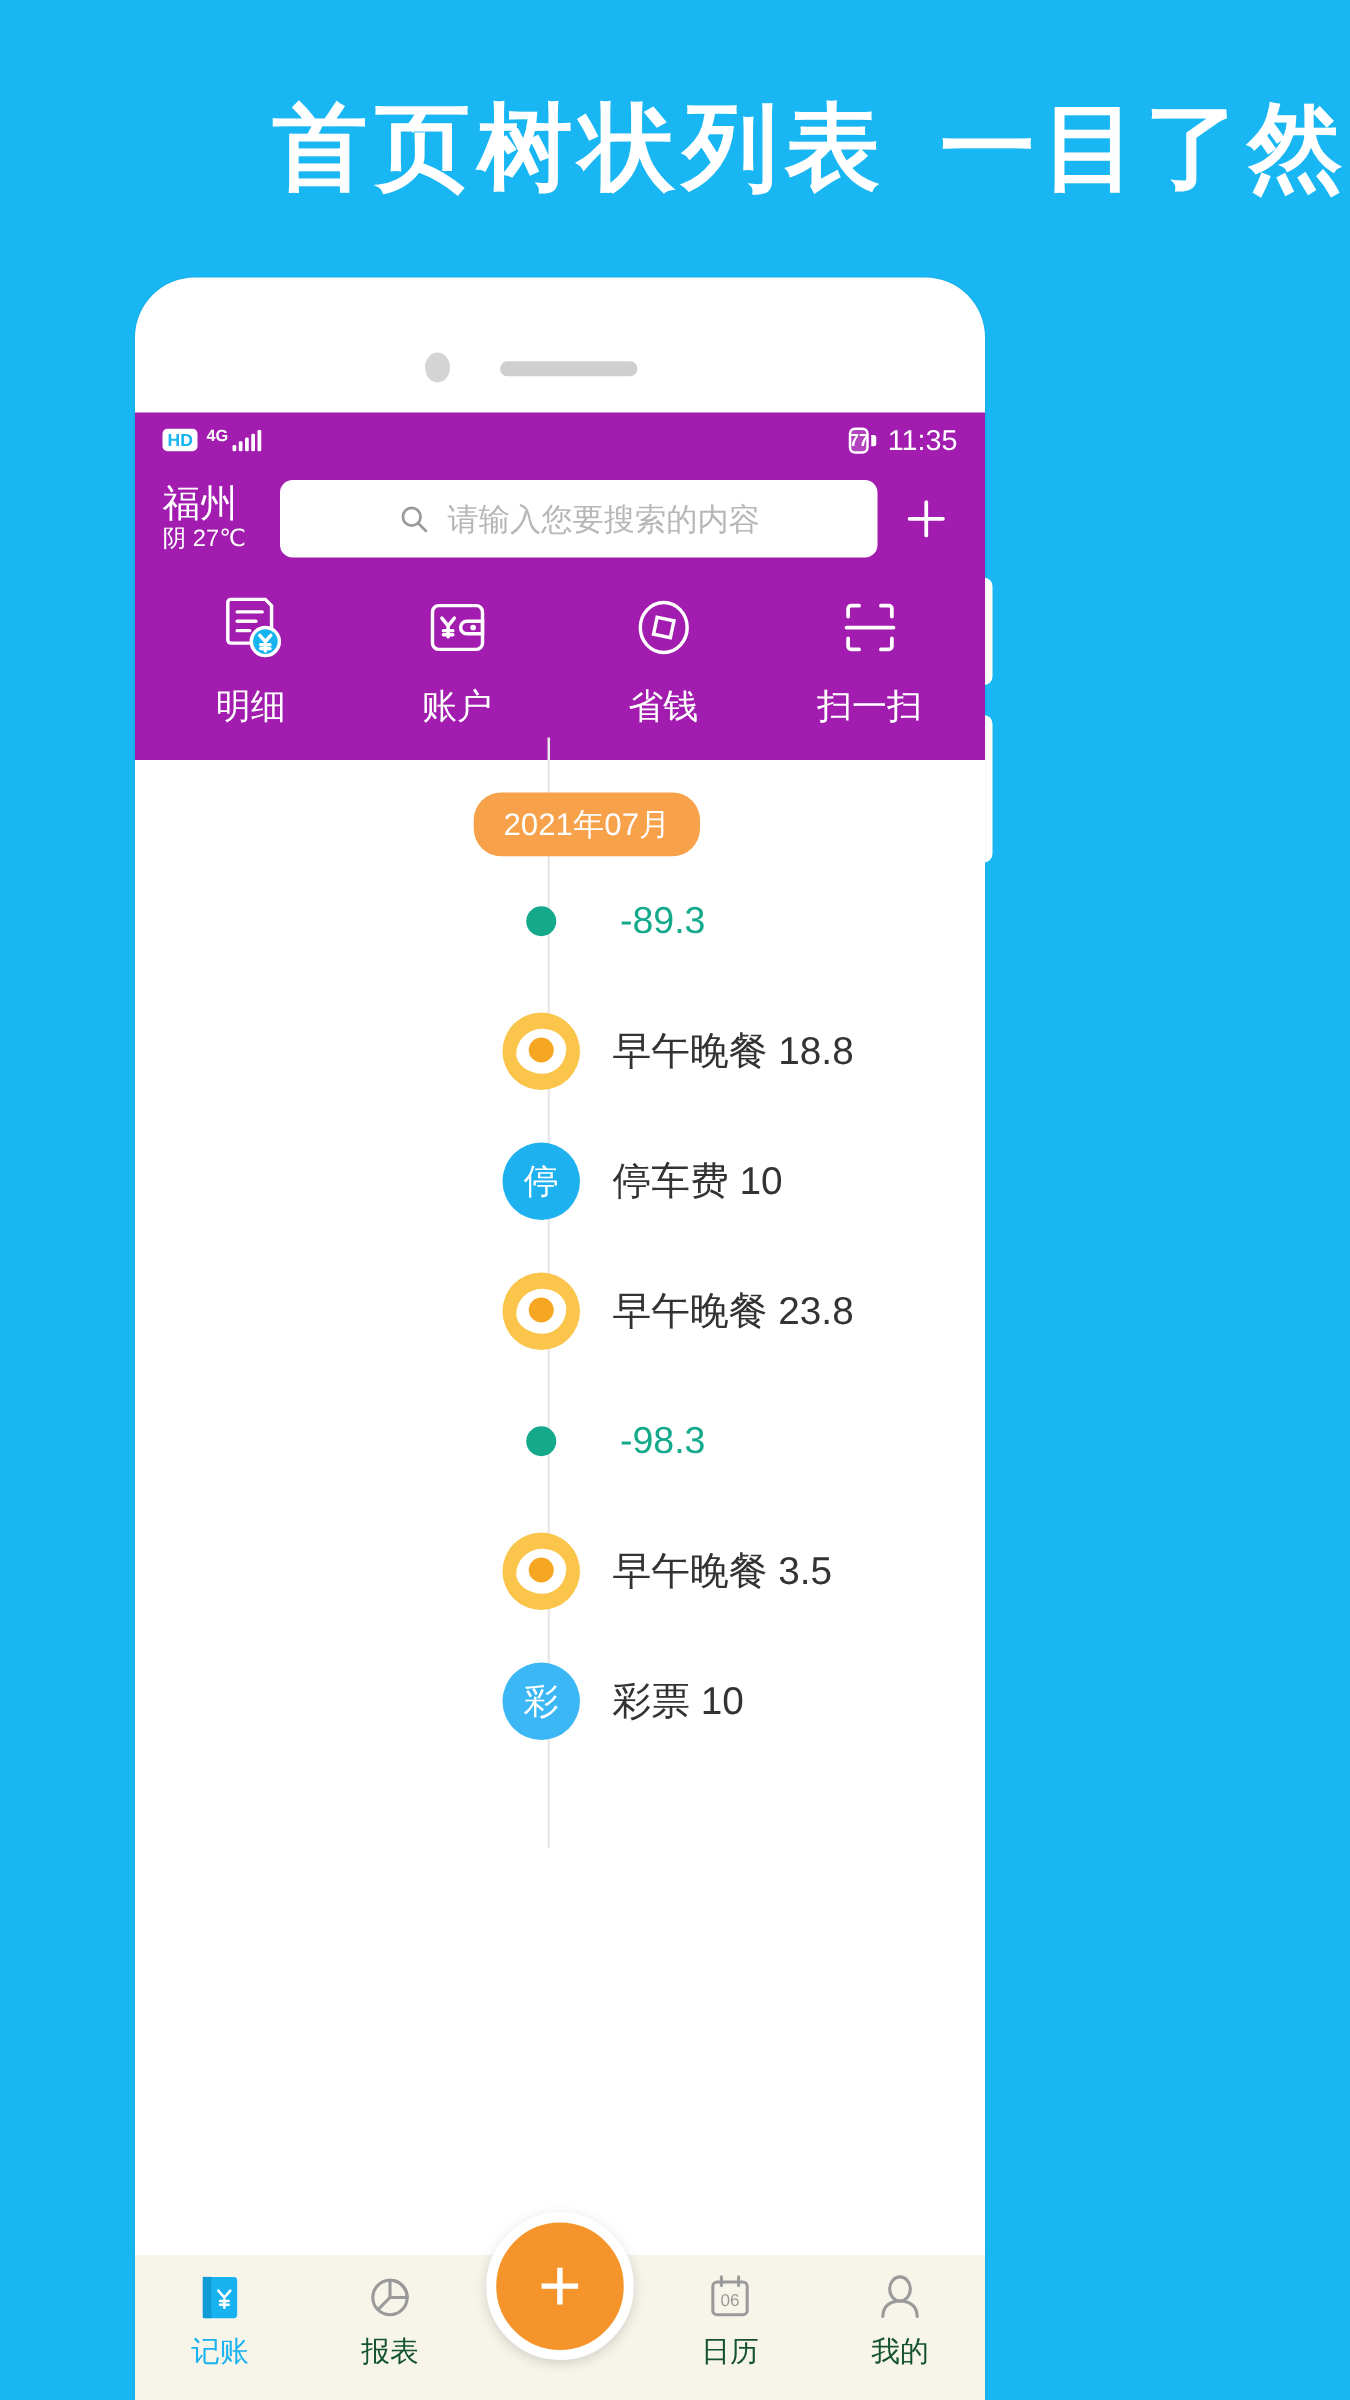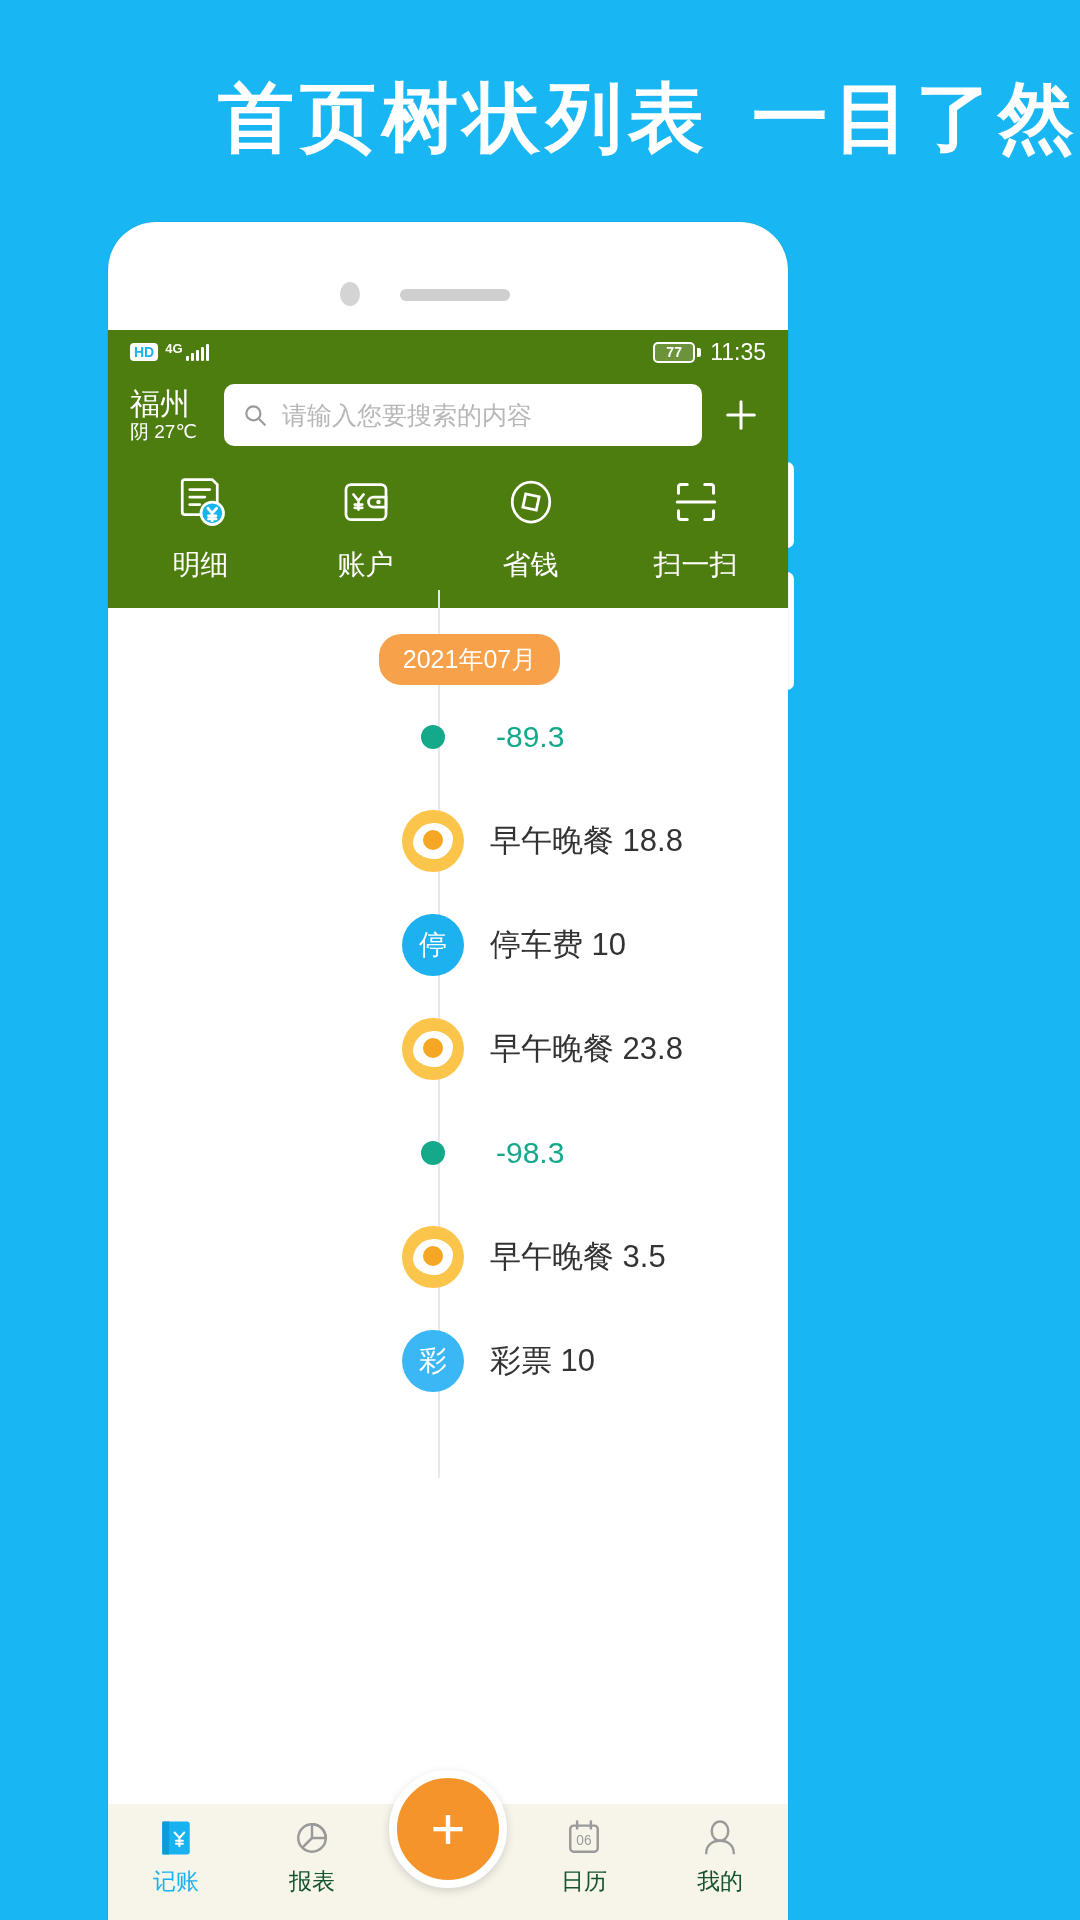--- a/index.html
+++ b/index.html
@@ -55,21 +55,21 @@
     width:20px; height:24px; border-radius:50%;
     background:#d4d4d4;
   }
   .speaker {
     position:absolute; left:292px; top:67px;
     width:110px; height:12px; border-radius:6px;
     background:#cfcfcf;
   }
 
   
-  .app-header { background:#4d7c0f; padding:0 0 18px 0; }
+  .app-header { background:#a21caf; padding:0 0 18px 0; }
 
   .statusbar {
     height:44px;
     display:flex; align-items:center;
     padding:0 22px;
     color:#ffffff;
     font-size:21px;
   }
   .sb-left { display:flex; align-items:center; gap:7px; }
   .hd-badge {
@@ -86,21 +86,21 @@
   .bars i:nth-child(2){height:8px;}
   .bars i:nth-child(3){height:11px;}
   .bars i:nth-child(4){height:14px;}
   .bars i:nth-child(5){height:17px;}
 
   .sb-right { margin-left:auto; display:flex; align-items:center; gap:9px; }
   .battery {
     display:flex; align-items:center;
   }
   .battery .body {
-    width:42px; height:21px;
+    width:16px; height:21px;
     border:2px solid #ffffff; border-radius:5px;
     display:flex; align-items:center; justify-content:center;
     font-size:14px; font-weight:bold; color:#ffffff;
     background:rgba(255,255,255,.18);
   }
   .battery .tip { width:4px; height:9px; background:#ffffff; border-radius:0 2px 2px 0; margin-left:2px; }
   .clock { font-size:23px; }
 
   
   .search-row {
@@ -111,21 +111,21 @@
   .loc { color:#ffffff; line-height:1.05; width:80px; flex:none; }
   .loc .city { font-size:30px; }
   .loc .wx { font-size:19px; margin-top:3px; white-space:nowrap; }
 
   .searchbox {
     flex:1;
     background:#ffffff;
     border-radius:10px;
     height:62px;
     display:flex; align-items:center;
-    padding:0 18px; gap:14px;
+    padding:0 18px; gap:14px;justify-content:center;
   }
   .searchbox .ph { color:#b7b7b7; font-size:25px; }
   .plus-btn {
     width:50px; flex:none;
     display:flex; align-items:center; justify-content:center;
   }
 
   
   .quick {
     display:flex;

